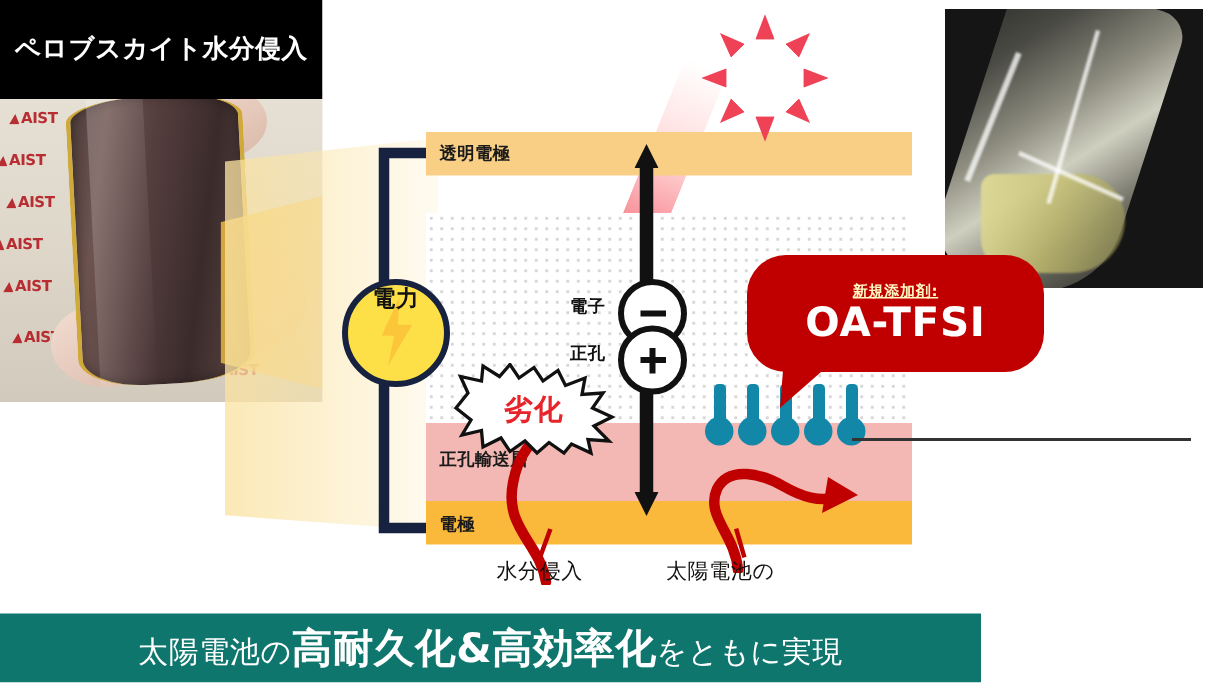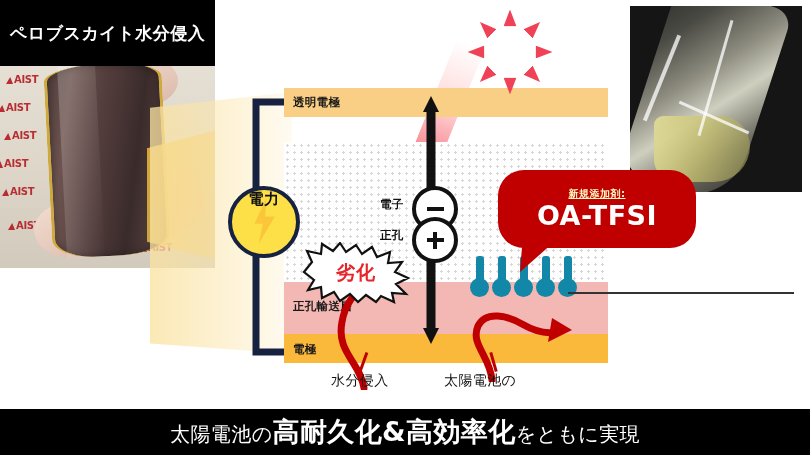--- a/index.html
+++ b/index.html
@@ -145,21 +145,21 @@
   
   .bottom-label{position:absolute;font-size:14px;font-weight:normal;color:#111;
       letter-spacing:.4px;z-index:6;white-space:nowrap;text-align:center;}
   #label-moisture-in{left:331px;top:372px;}
   #label-moisture-block{left:444px;top:372px;}
   .leader{position:absolute;background:#c00000;z-index:5;}
   #leader-in{left:362px;top:352px;width:3px;height:20px;transform:rotate(20deg);}
   #leader-block{left:492px;top:352px;width:3px;height:20px;transform:rotate(-16deg);}
 
   
-  #bottom-banner{position:absolute;left:0;top:409px;width:810px;height:46px;background:#000000;
+  #bottom-banner{position:absolute;left:0;top:409px;width:654px;height:46px;background:#0f766e;
       display:flex;align-items:center;justify-content:center;z-index:9;}
   #bottom-banner-text{color:#fff;font-size:20px;letter-spacing:.4px;white-space:nowrap;}
   #bottom-banner-text .em{font-size:27px;font-weight:bold;}
 </style>
 </head>
 <body>
 
 <div class="stage">
 
   <div id="left-photo-panel">

